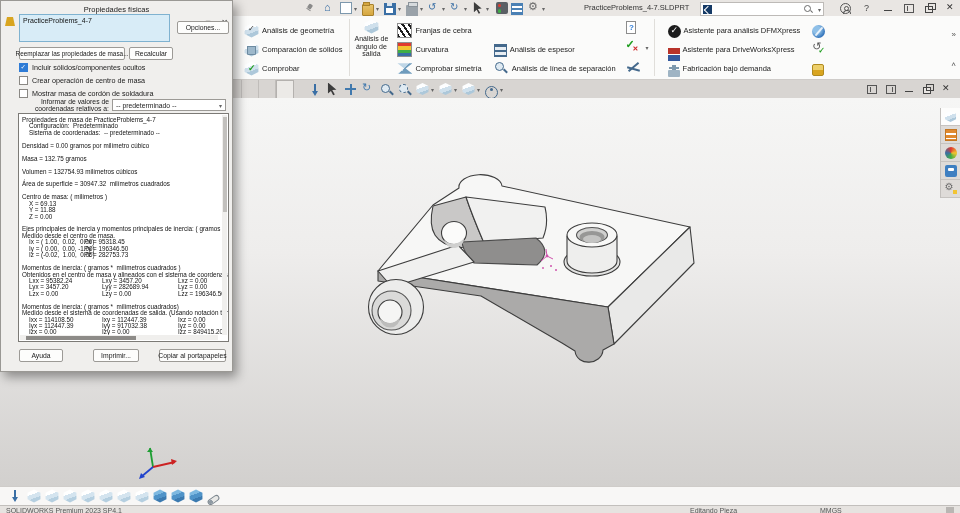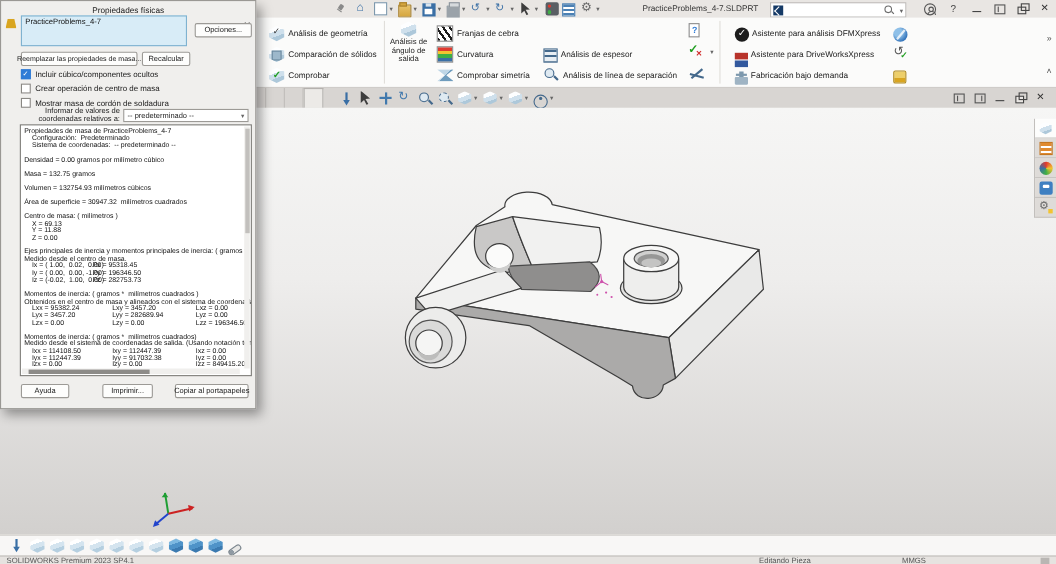--- a/index.html
+++ b/index.html
@@ -530,21 +530,21 @@
     </div>
     <span class="mass-ic"></span>
     <div class="fname">PracticeProblems_4-7</div>
     <div class="dbtn b-opts">Opciones...</div>
     <div class="dbtn b-repl">Reemplazar las propiedades de masa...</div>
     <div class="dbtn b-recalc">Recalcular</div>
     <div>
 
     <label class="chk checked" style="top: 62px;">
           <span class="box"></span>
-          <span>Incluir cúbico/componentes ocultos</span>
+          <span>Incluir sólidos/componentes ocultos</span>
         </label>
         <label class="chk" style="top: 75px;">
           <span class="box"></span>
           <span>Crear operación de centro de masa</span>
         </label>
         <label class="chk" style="top: 88px;">
           <span class="box"></span>
           <span>Mostrar masa de cordón de soldadura</span>
         </label>
       </div>

